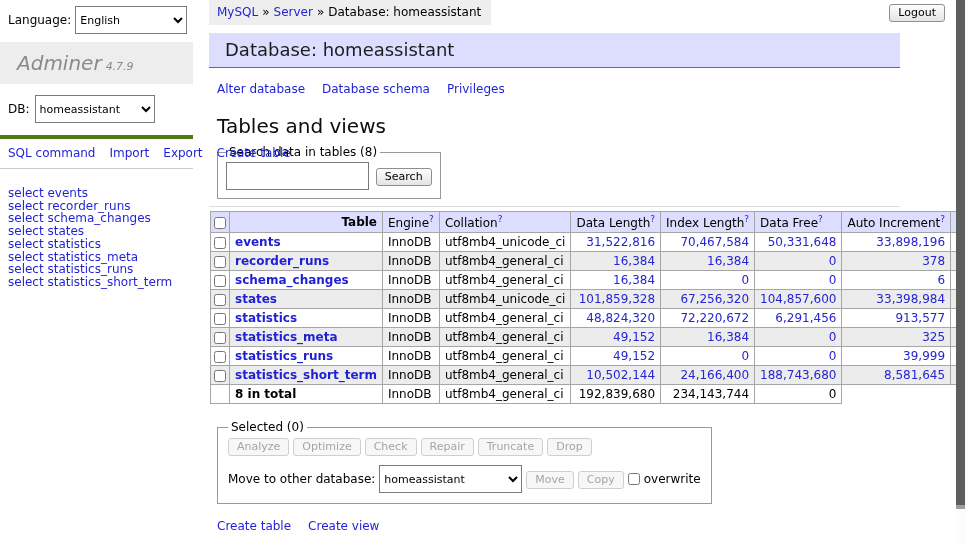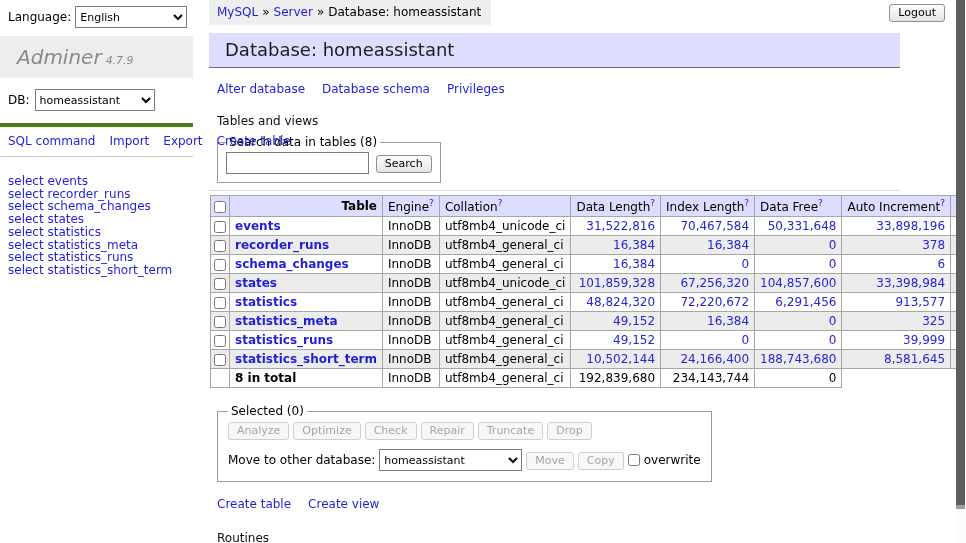--- a/index.html
+++ b/index.html
@@ -5,21 +5,21 @@
   * { box-sizing: border-box; }
   html,body { margin:0; padding:0; }
   body {
     width: 966px; height: 543px; overflow: hidden; position: relative;
     background: #fff; color: #000;
     font-family: "DejaVu Sans", sans-serif; font-size: 12px;
   }
   a { color: #1f1fd6; text-decoration: none; cursor: pointer; }
   select, input[type=text] {
     font-family: "DejaVu Sans", sans-serif; font-size: 11px;
-    border: 1px solid #7a7a7a; background: #fff; height: 22px;
+    border: 1px solid #7a7a7a; background: #fff; height: 28px;
   }
   button {
     font-family: "DejaVu Sans", sans-serif; font-size: 11px;
     background: linear-gradient(#fdfdfd, #e4e4e4);
     border: 1px solid #8f8f8f; border-radius: 3px; padding: 1px 8px 2px;
     color: #000; cursor: pointer;
   }
   button.disabled {
     color: #a5a5a5; border-color: #cfcfcf;
     background: #f7f7f7; cursor: default;
@@ -49,21 +49,21 @@
   #breadcrumb {
     display: inline-block; background: #eee; padding: 5px 10px 6px 8px;
   }
   #breadcrumb .sep { color: #000; margin: 0 4px; }
   h2.page-title {
     margin: 8px 0 0; background: #ddf; border-bottom: 1px solid #6b6b6b;
     padding: 6px 16px 7px; font-size: 18px; font-weight: normal; color: #1d1d1d;
   }
   .nav-links { margin: 14px 0 0 8px; }
   .nav-links a { margin-right: 17px; }
-  h3 { font-size: 12px; font-weight: normal; margin: 18px 0 0 8px; color: #0d0d0d; }
+  h3 { font-size: 20px; font-weight: normal; margin: 18px 0 0 8px; color: #0d0d0d; }
   h3.tight { margin-top: 20px; }
 
   fieldset {
     display: inline-block; border: 1px solid #999; margin: 7px 0 0 8px;
     padding: 3px 8px 8px;
   }
   legend { padding: 0 3px; }
   .search-fieldset input[type=text] { width: 143px; }
   .search-fieldset button { margin-left: 3px; }
 

